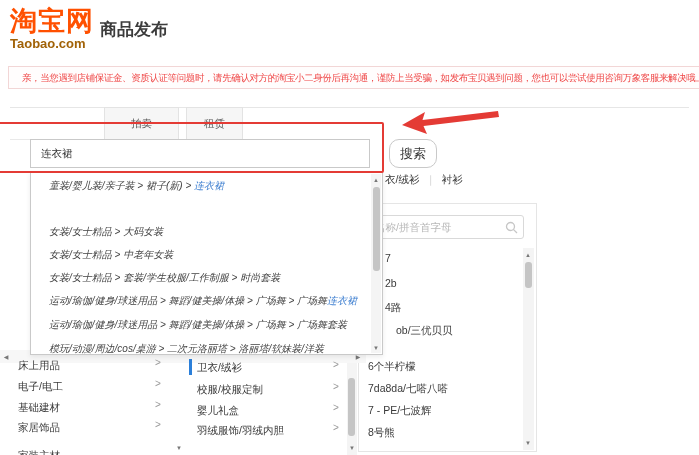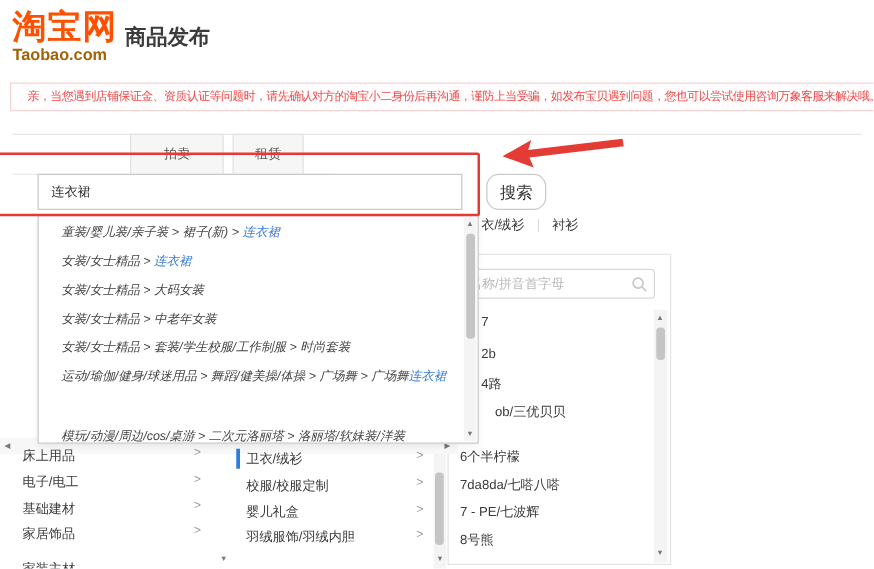--- a/index.html
+++ b/index.html
@@ -132,25 +132,25 @@
   <div class="chev" style="left:333px; top:359px;">&gt;</div>
   <div class="chev" style="left:333px; top:381px;">&gt;</div>
   <div class="chev" style="left:333px; top:402px;">&gt;</div>
   <div class="chev" style="left:333px; top:422px;">&gt;</div>
   <div class="abs sb-track" style="left:347px; top:363px; width:10px; height:92px;"></div>
   <div class="abs sb-thumb" style="left:348px; top:378px; width:7px; height:58px;"></div>
   <div class="abs sb-arrow" style="left:347px; top:443px;">▼</div>
 
   <div class="abs dropdown" style="left:30px; top:172px; width:353px; height:183px;font-style:italic;">
     <div class="sugg-row" style="top:6px;"><span>童装/婴儿装/亲子装 &gt; 裙子(新) &gt; </span><span class="sugg-hl">连衣裙</span></div>
-    <div class="sugg-row" style="top:29px;"><span>女装/女士精品 &gt; </span><span class="sugg-hl">连衣裙</span></div>
     <div class="sugg-row" style="top:52px;"><span>女装/女士精品 &gt; 大码女装</span><span class="sugg-hl"></span></div>
     <div class="sugg-row" style="top:75px;"><span>女装/女士精品 &gt; 中老年女装</span><span class="sugg-hl"></span></div>
     <div class="sugg-row" style="top:98px;"><span>女装/女士精品 &gt; 套装/学生校服/工作制服 &gt; 时尚套装</span><span class="sugg-hl"></span></div>
     <div class="sugg-row" style="top:121px;"><span>运动/瑜伽/健身/球迷用品 &gt; 舞蹈/健美操/体操 &gt; 广场舞 &gt; 广场舞</span><span class="sugg-hl">连衣裙</span></div>
+    <div class="sugg-row" style="top:145px;"><span>运动/瑜伽/健身/球迷用品 &gt; 舞蹈/健美操/体操 &gt; 广场舞 &gt; 广场舞套装</span><span class="sugg-hl"></span></div>
     <div class="sugg-row" style="top:169px;"><span>模玩/动漫/周边/cos/桌游 &gt; 二次元洛丽塔 &gt; 洛丽塔/软妹装/洋装</span><span class="sugg-hl"></span></div>
 
     <div class="abs sb-track" style="right:1px; top:1px; width:10px; height:179px;"></div>
     <div class="abs sb-arrow" style="right:1px; top:2px;">▲</div>
     <div class="abs sb-thumb" style="right:2.5px; top:14px; width:7px; height:84px;"></div>
     <div class="abs sb-arrow" style="right:1px; top:170px;">▼</div>
   </div>
 
   <div class="abs anno-rect" style="left:-6px; top:122px; width:390px; height:51px;"></div>
   <svg class="abs" style="left:396px; top:103px;" width="110" height="34" viewBox="0 0 110 34">

